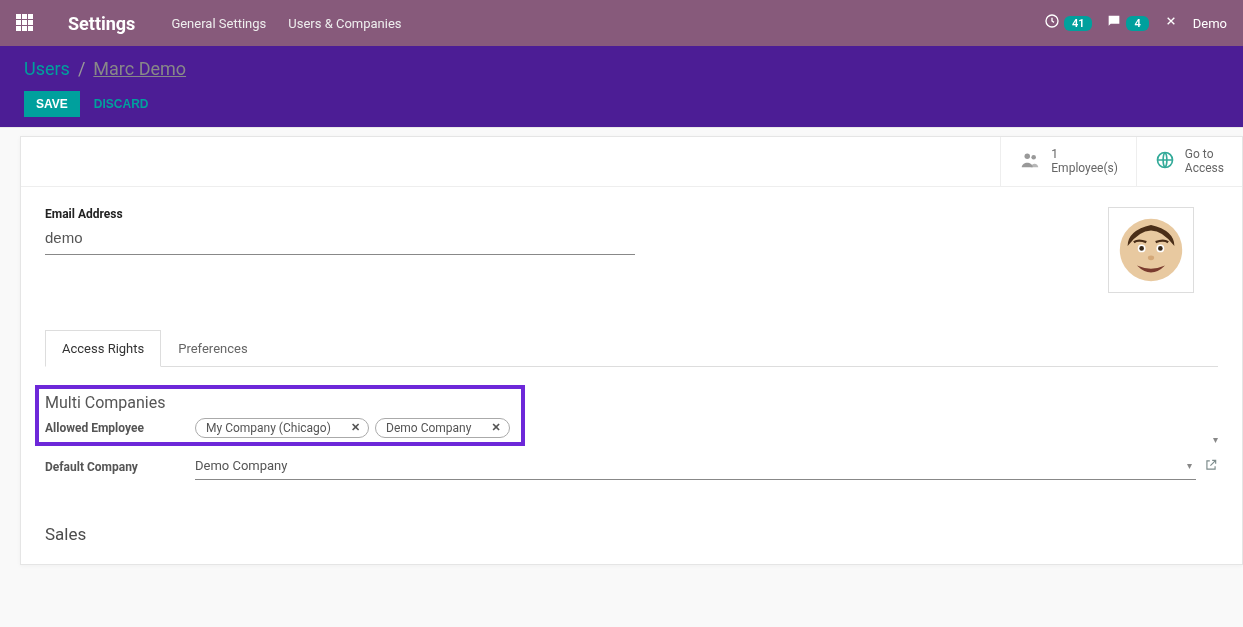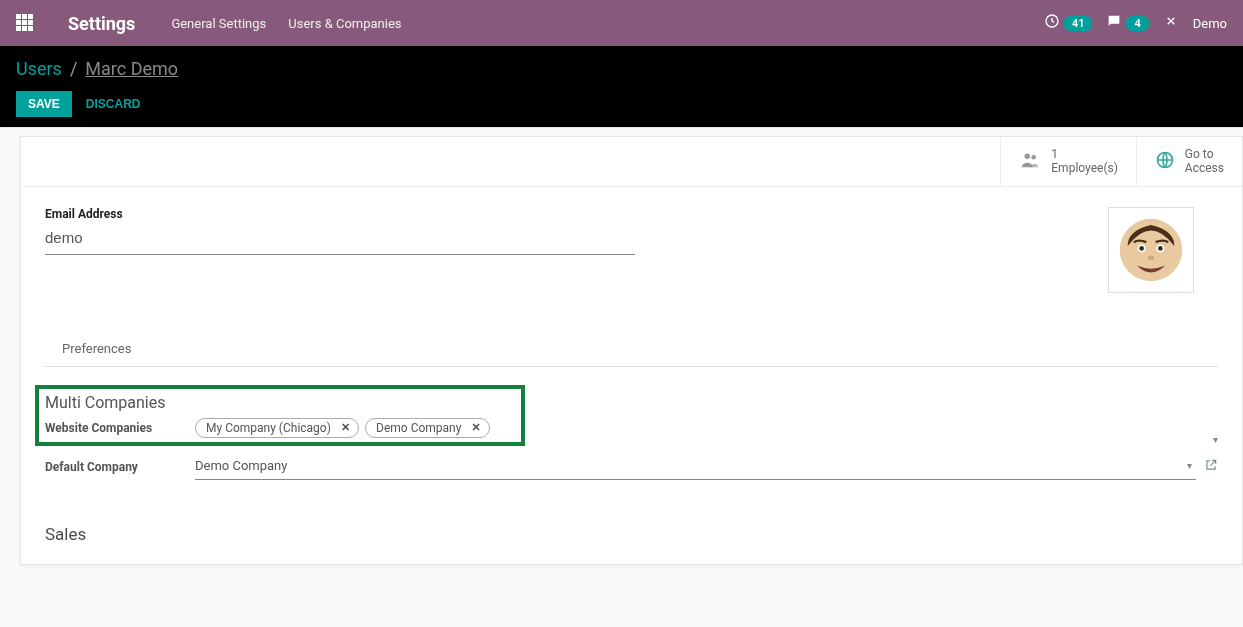--- a/index.html
+++ b/index.html
@@ -12,21 +12,21 @@
   .brand { font-size: 18px; font-weight: 700; margin-left: 34px; margin-right: 36px; }
   .nav-link { font-size: 13px; color: #eee; margin-right: 22px; cursor:pointer; }
   .nav-spacer { flex: 1; }
   .nav-right { display:flex; align-items:center; gap: 14px; }
   .pill { display:flex; align-items:center; gap:4px; }
   .badge { background:#00a09d; color:#fff; font-size:11px; border-radius:6px; padding: 1px 8px; font-weight:600; }
   .gear-icon, .clock-icon, .chat-icon { color:#fff; }
   .username { font-size: 13px; }
 
   
-  .control-panel { background:#000000; padding: 12px 16px 10px; border-bottom:1px solid #e9e9e9; }
+  .control-panel { background:#4c1d95; padding: 12px 24px 10px; border-bottom:1px solid #e9e9e9; }
   .breadcrumb { font-size: 18px; display:flex; align-items:center; gap:8px; }
   .breadcrumb .root { color:#00a09d; cursor:pointer; }
   .breadcrumb .sep { color:#999; }
   .breadcrumb .current { color:#888;text-decoration:underline; }
   .btn-row { margin-top: 12px; display:flex; align-items:center; gap:14px; }
   .btn-save { background:#00a09d; color:#fff; border:none; padding:6px 12px; font-size:12px; font-weight:600; cursor:pointer; }
   .btn-discard { color:#00a09d; font-size:12px; font-weight:600; cursor:pointer; background:none; border:none; }
 
   
   .sheet-bg { padding: 0 0 40px; }
@@ -51,26 +51,26 @@
   .tab { padding:10px 16px; font-size:13px; color:#666; cursor:pointer; border:1px solid transparent; position:relative; top:1px; }
   .tab.active { border:1px solid #ddd; border-bottom:1px solid #fff; background:#fff; color:#333; }
 
   .section { padding: 18px 24px 0; }
   .section-title { font-size:16px; color:#555; margin-bottom: 12px; }
 
   .field-row { display:flex; align-items:center; margin-bottom:10px; }
   .field-label { width:150px; font-size:12px; font-weight:700; color:#555; }
   .field-value { flex:1; position:relative; font-size:13px; color:#555; }
 
-  .highlight-box { border:4px solid #15803d; padding:4px 6px; margin-left:-10px; margin-right:auto; width:490px; }
+  .highlight-box { border:4px solid #6d28d9; padding:4px 6px; margin-left:-10px; margin-right:auto; width:490px; }
   .highlight-box .section-title { margin-bottom:6px; }
   .highlight-box .field-row { margin-bottom:0; }
 
   .tags { display:flex; gap:6px; align-items:center; }
-  .tag { border:1px solid #aaa; border-radius:12px; padding:2px 8px 2px 10px; font-size:12px; color:#555; display:flex; align-items:center; gap:10px; }
+  .tag { border:1px solid #aaa; border-radius:12px; padding:2px 8px 2px 10px; font-size:12px; color:#555; display:flex; align-items:center; gap:20px; }
   .tag .x { cursor:pointer; font-weight:bold; color:#555; font-size:11px; }
   .tags-caret { position:absolute; right:0; color:#888; font-size:10px; }
 
   .m2o-line { display:flex; align-items:center; gap:8px; width:100%; }
   .m2o-value { flex:1; border-bottom:1px solid #888; padding:4px 0 6px; position:relative; }
   .m2o-caret { position:absolute; right:4px; top:6px; color:#888; font-size:10px; }
   .ext-link { color:#7c8b8b; cursor:pointer; }
 
   .two-col { display:flex; gap:60px; padding:34px 24px 0; }
   .col-title { font-size:17px; color:#4c4c4c; }
@@ -183,28 +183,29 @@
               <circle cx="62" cy="48" r="3" fill="#3a2a1a"></circle>
             <path d="M32 70 Q50 88 68 70 Q50 78 32 70" fill="#7a3b2e"></path>
             <ellipse cx="50" cy="60" rx="4" ry="3" fill="#d4a878"></ellipse>
             <path d="M28 40 Q34 36 44 40" stroke="#4a2e18" stroke-width="3" fill="none"></path>
             <path d="M56 40 Q66 36 72 40" stroke="#4a2e18" stroke-width="3" fill="none"></path>
           </svg>
         </div>
       </div>
 
       <div class="tabs">
+        <div class="tab active">Access Rights</div>
         <div class="tab">Preferences</div>
       </div>
 
       <div class="section">
         <div class="highlight-box">
           <div class="section-title">Multi Companies</div>
           <div class="field-row">
-            <div class="field-label">Website Companies</div>
+            <div class="field-label">Allowed Employee</div>
             <div class="field-value">
               <div class="tags">
                 <span class="tag">
                   <span>My Company (Chicago)</span>
                   <span class="x">✕</span>
                 </span>
                 <span class="tag">
                   <span>Demo Company</span>
                   <span class="x">✕</span>
                 </span>

